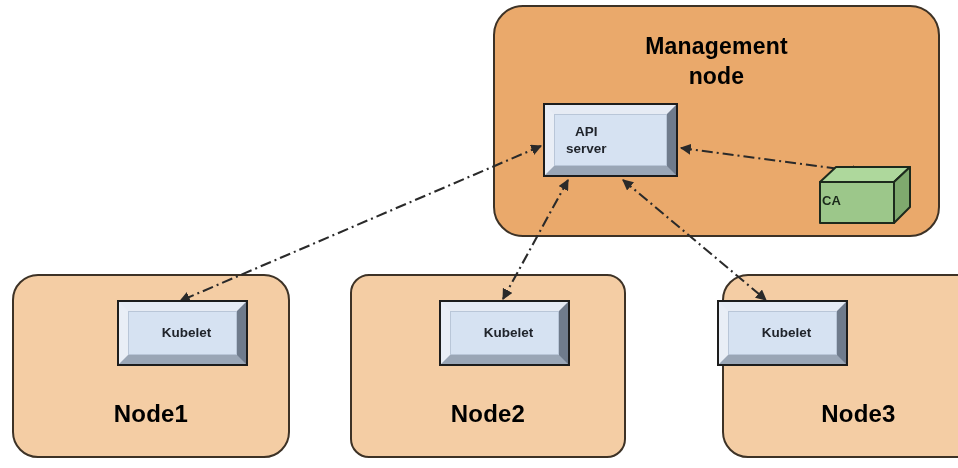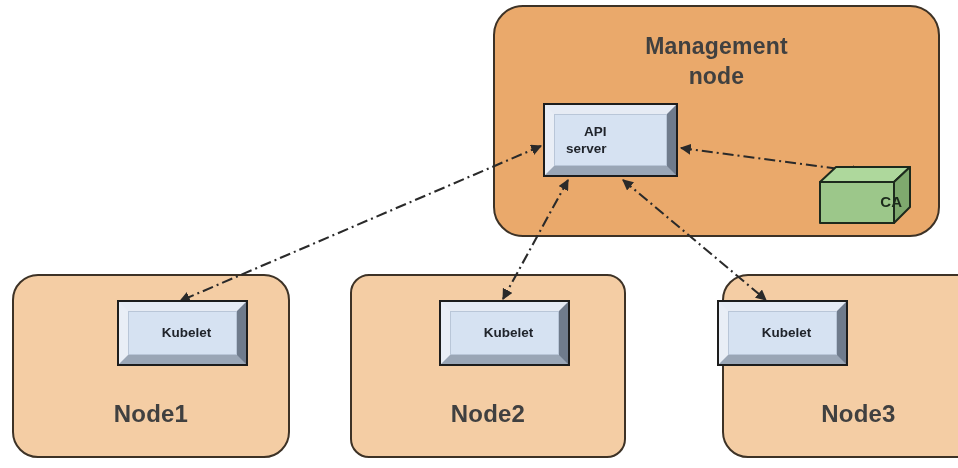--- a/index.html
+++ b/index.html
@@ -39,21 +39,21 @@
     text-decoration: underline;
   }
   #node-1 { left: 12px;  width: 278px; }
   #node-2 { left: 350px; width: 276px; border-radius: 19px; }
   #node-3 { left: 722px; width: 273px; }
 
   .region-title {
     position: absolute;
     width: 100%;
     text-align: center;
-    color: #404040;
+    color: #000000;
     font-weight: 700;
     letter-spacing: 0.2px;
     user-select: none;
   }
   #mgmt-title {
     top: 24px;
     font-size: 23px;
     line-height: 30px;
   }
   .node-title {
@@ -92,21 +92,21 @@
 
   #api-server {
     left: 545px;
     top: 105px;
     width: 131px;
     height: 70px;
   }
   #api-server-label {
     left: 12px;
     top: 9px;
-    text-align: right;
+    text-align: center;
   }
 
   .kubelet-box {
     top: 302px;
     width: 127px;
     height: 62px;
   }
   #kubelet-1 { left: 119px; }
   #kubelet-2 { left: 441px; }
   #kubelet-3 { left: 719px; }
@@ -121,25 +121,25 @@
   
   #ca-box {
     position: absolute;
     left: 818px;
     top: 165px;
     width: 94px;
     height: 60px;
   }
   #ca-label {
     position: absolute;
-    left: 12px;
+    left: 4px;
     top: 28px;
     width: 72px;
-    text-align: right;
-    font-size: 15px;
+    text-align: left;
+    font-size: 13px;
     font-weight: 600;
     color: #1b2a1b;
     user-select: none;
     pointer-events: none;
   }
 
   
   #connectors {
     position: absolute;
     left: 0;

